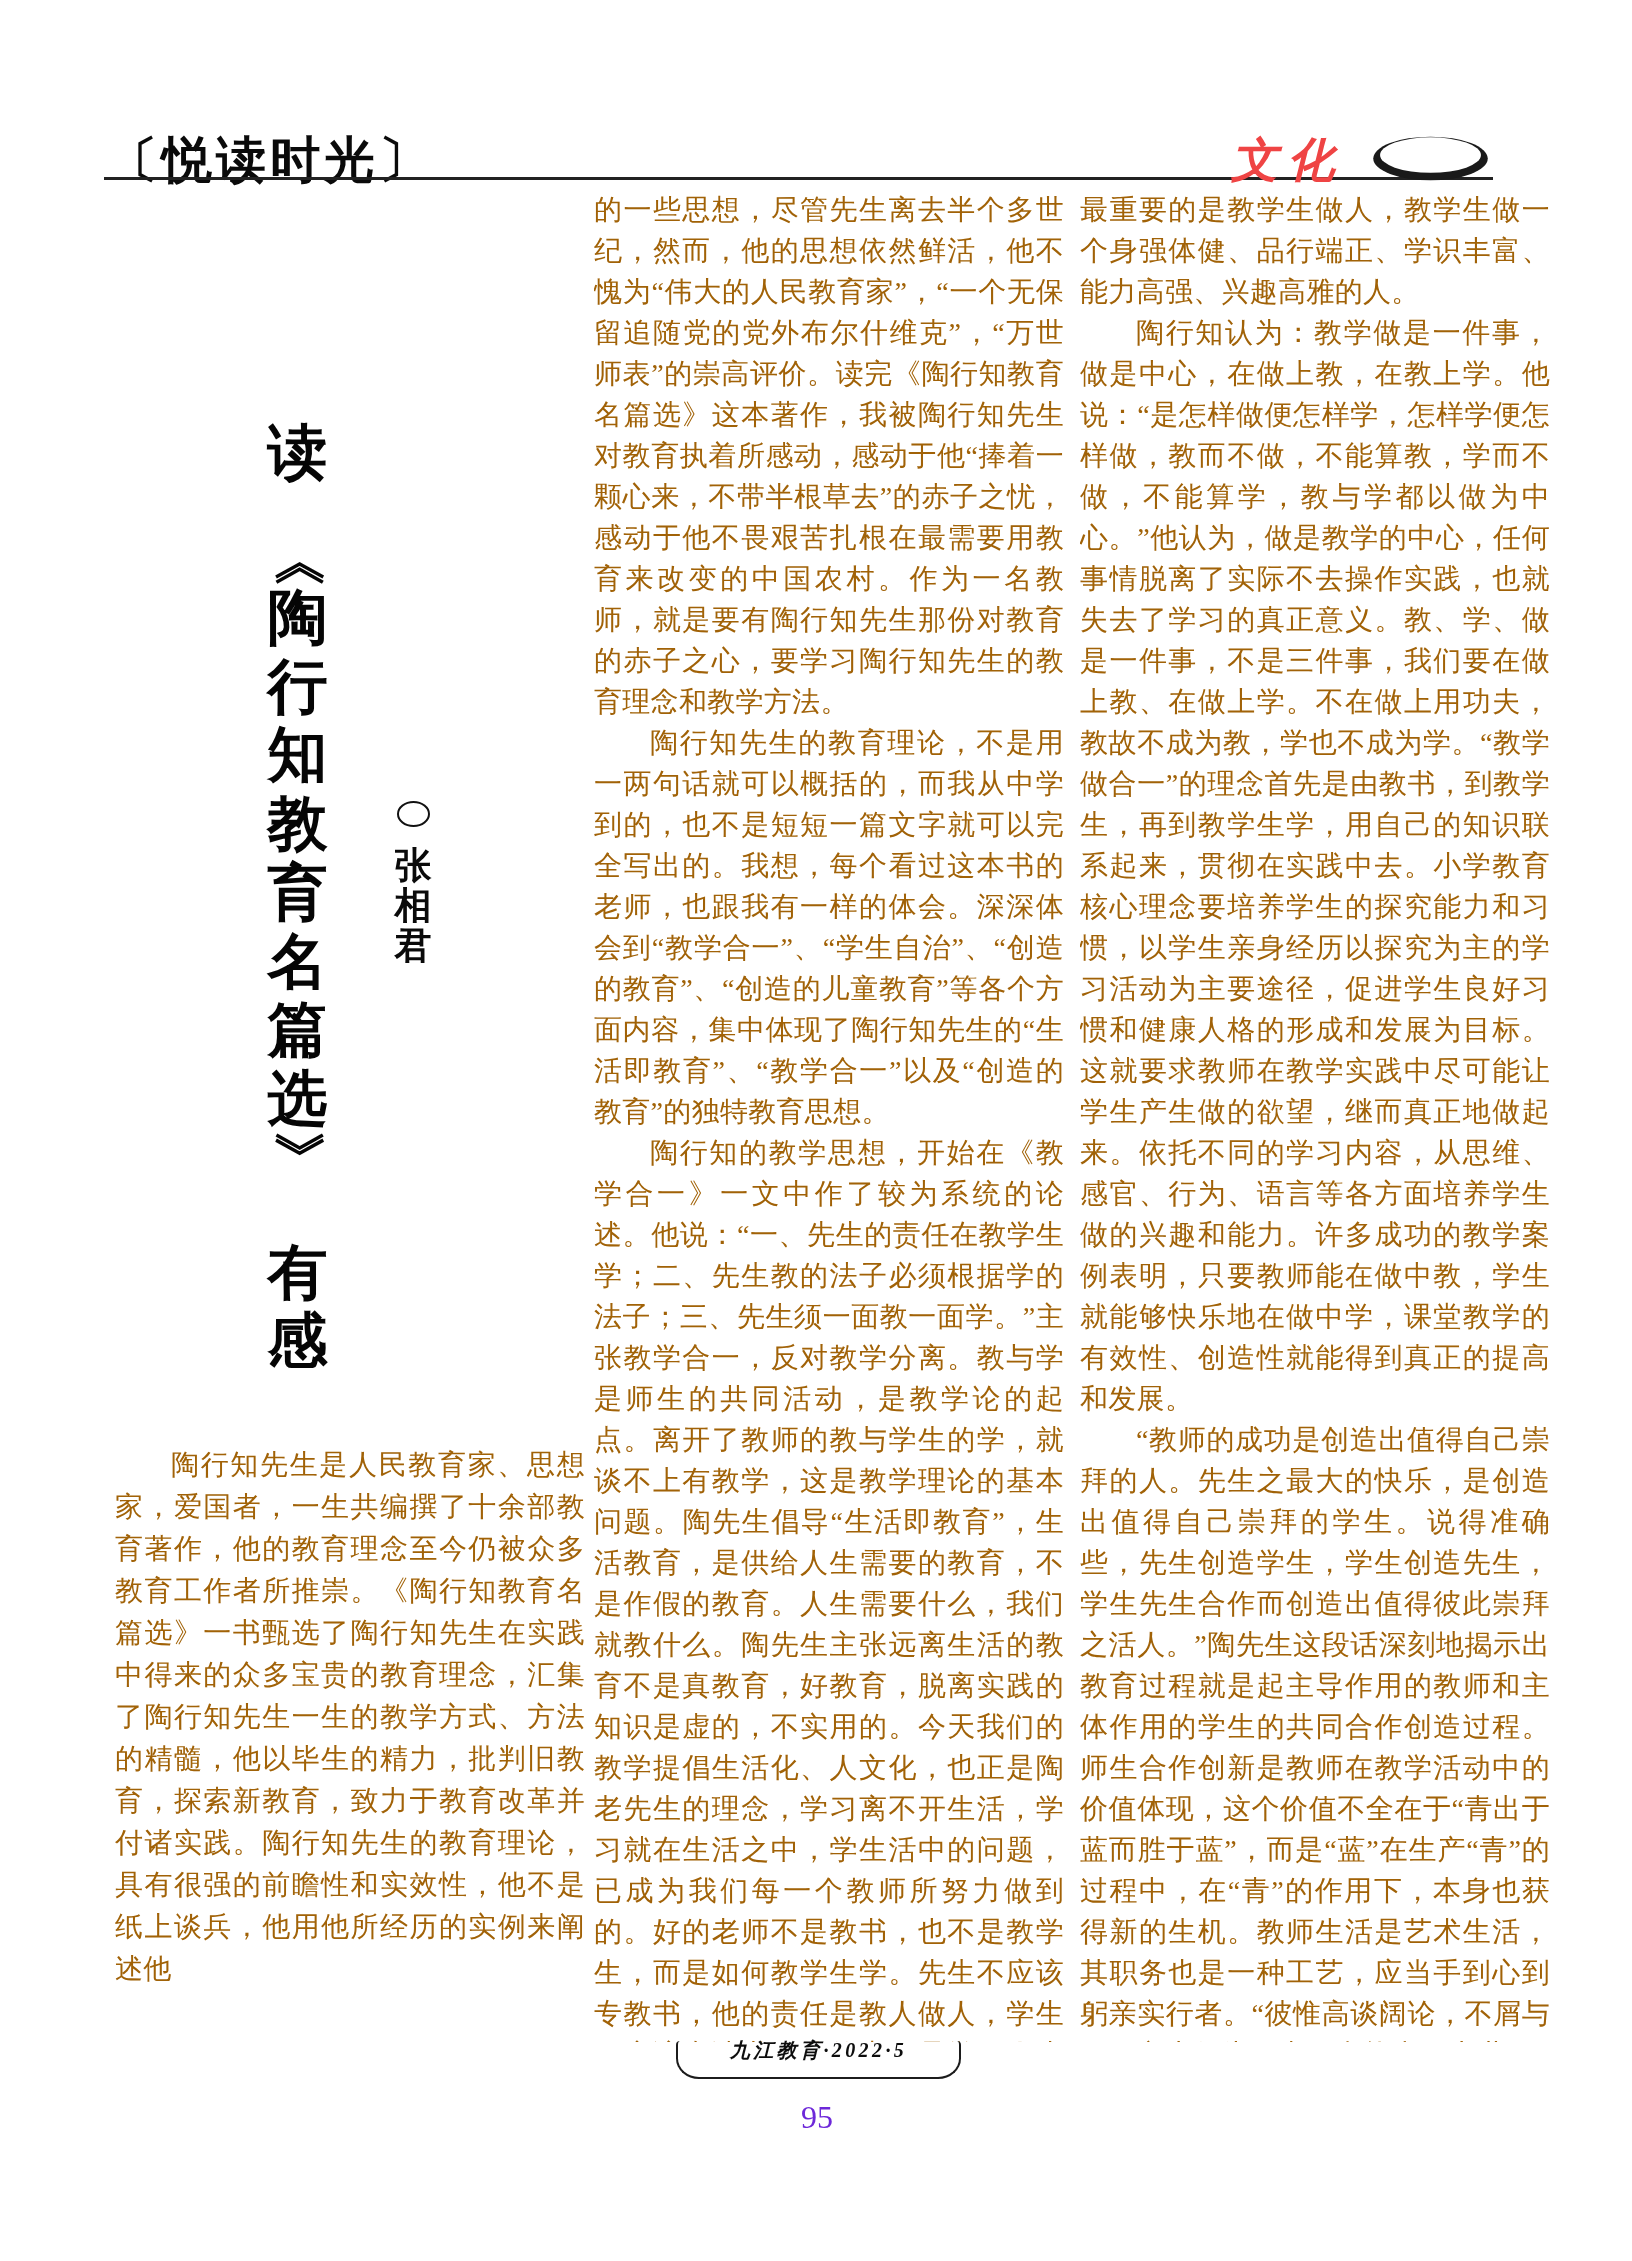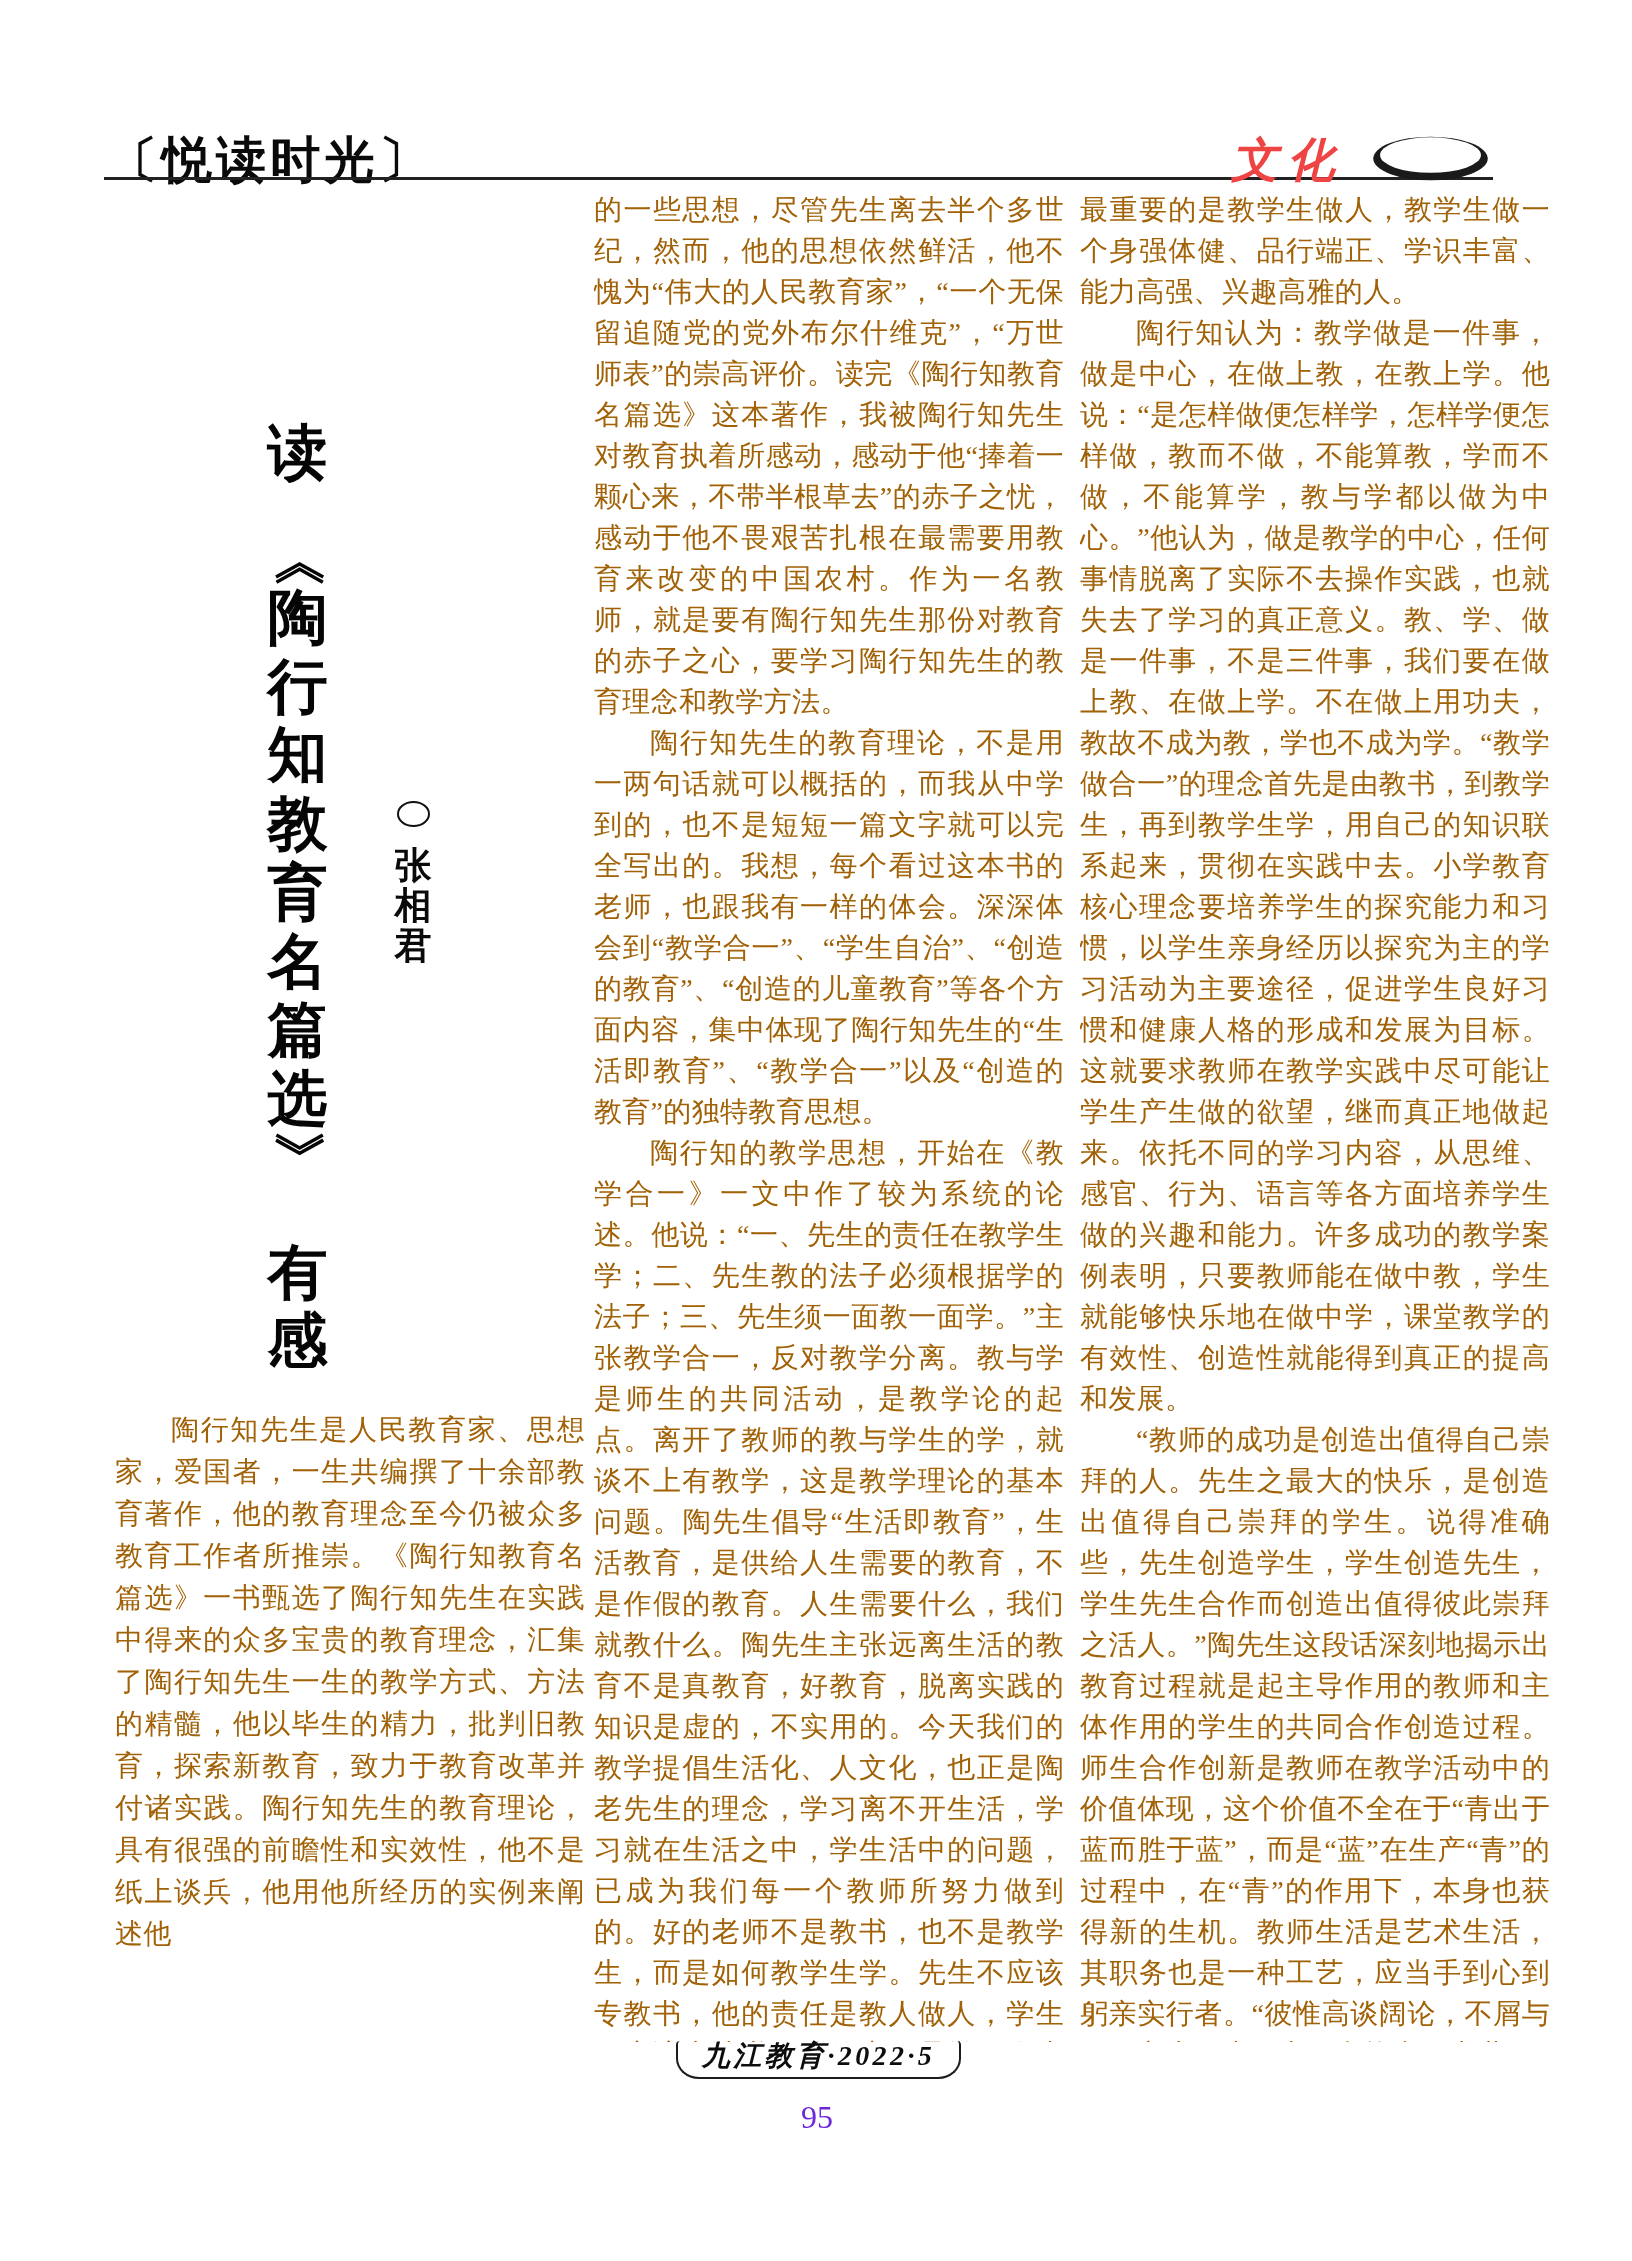--- a/index.html
+++ b/index.html
@@ -62,33 +62,33 @@
   
   .col{
     position:absolute;
     font-size:28px;line-height:41px;
     text-align:justify;text-justify:inter-ideograph;
     letter-spacing:0.3px;color:#a16207;
     overflow:hidden;
   }
   .col p{margin:0;padding:0;}
   .col p.indent{text-indent:2em;}
-  .col1{left:115px;top:1409px;width:470px;height:541px;line-height:42px;}
+  .col1{left:115px;top:1444px;width:470px;height:541px;line-height:42px;}
   .col2{left:594px;top:189px;width:470px;height:1853px;}
   .col3{left:1080px;top:189px;width:470px;height:1853px;}
   
   .journal-badge{
     position:absolute;left:676px;top:2041px;
     width:281px;height:36px;
     border:2.7px solid #1c1c1c;border-top:none;
     border-radius:4.1px 4.1px 23px 23px / 4.1px 4.1px 20.6px 20.6px;
     display:flex;align-items:flex-start;justify-content:center;
   }
   .journal-badge span{
-    font-size:28px;font-weight:bold;font-style:italic;
+    font-size:20px;font-weight:bold;font-style:italic;
     letter-spacing:3.4px;margin-top:-4.1px;color:#0d0d0d;
     font-family:"Liberation Serif", serif;white-space:nowrap;
   }
   .pagenum{
     position:absolute;left:761px;top:2099px;width:112px;
     text-align:center;font-size:32px;color:#6d28d9;
     font-family:"Liberation Serif", serif;
   }
 </style>
 </head>

